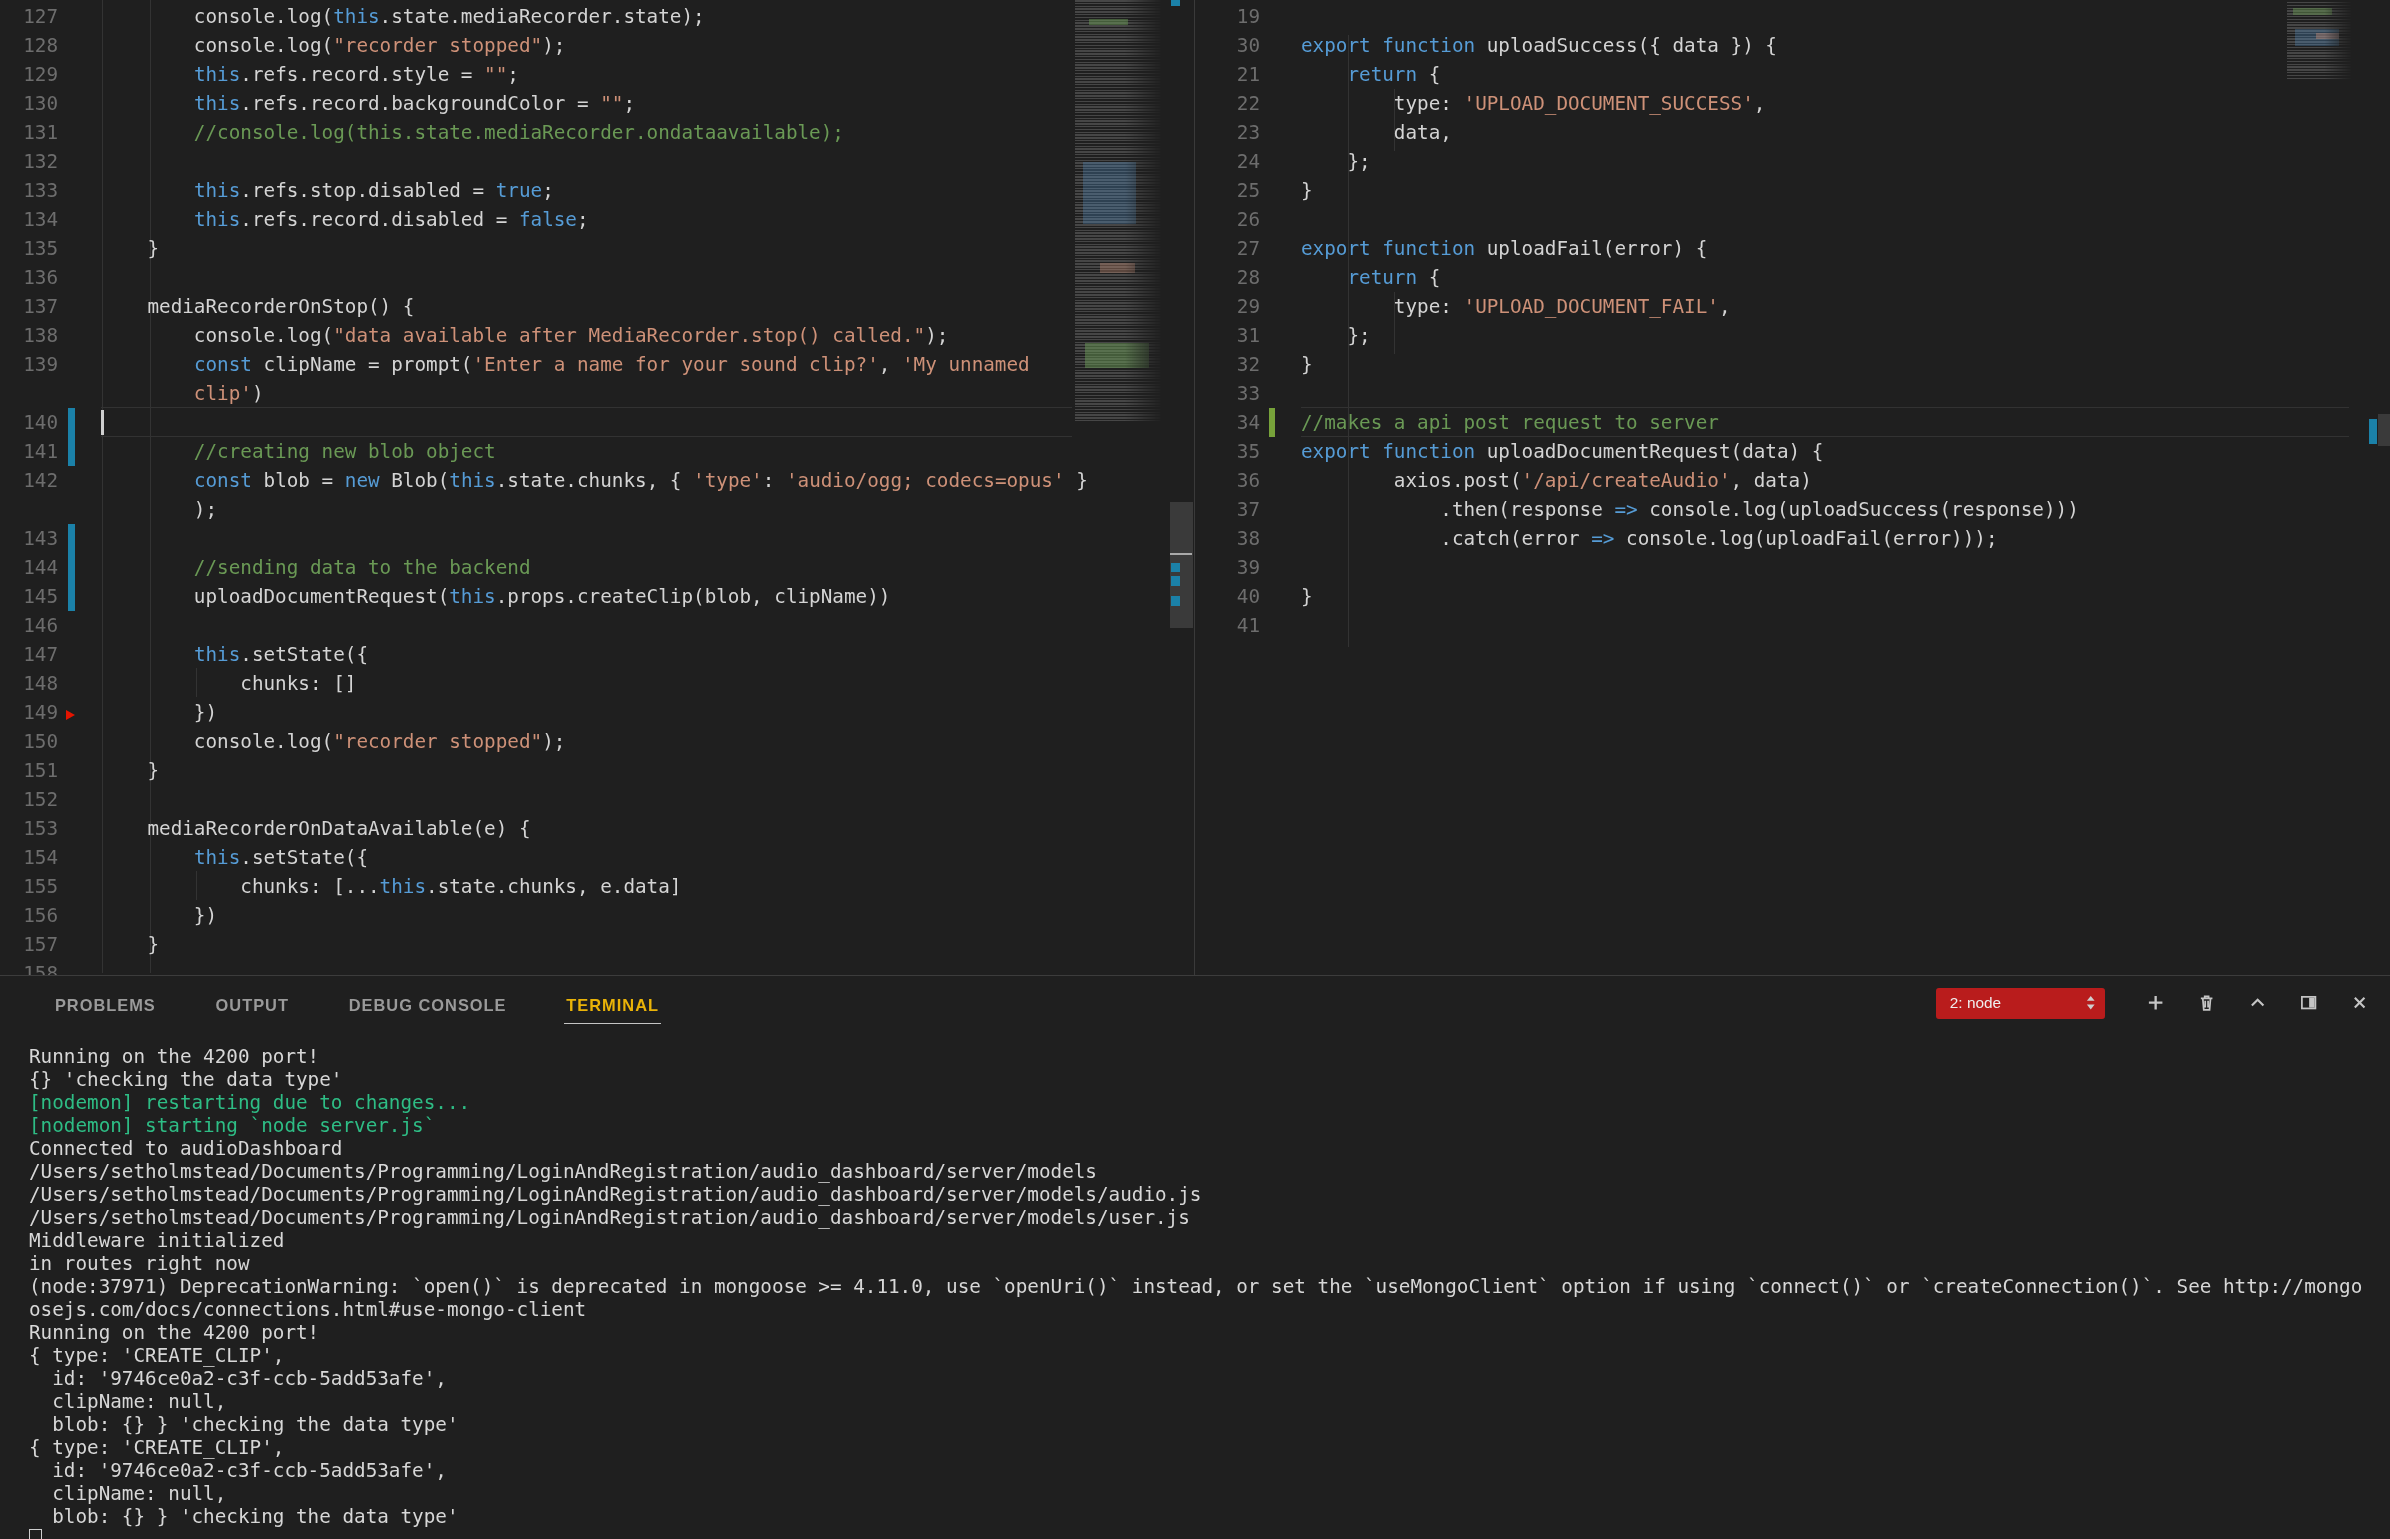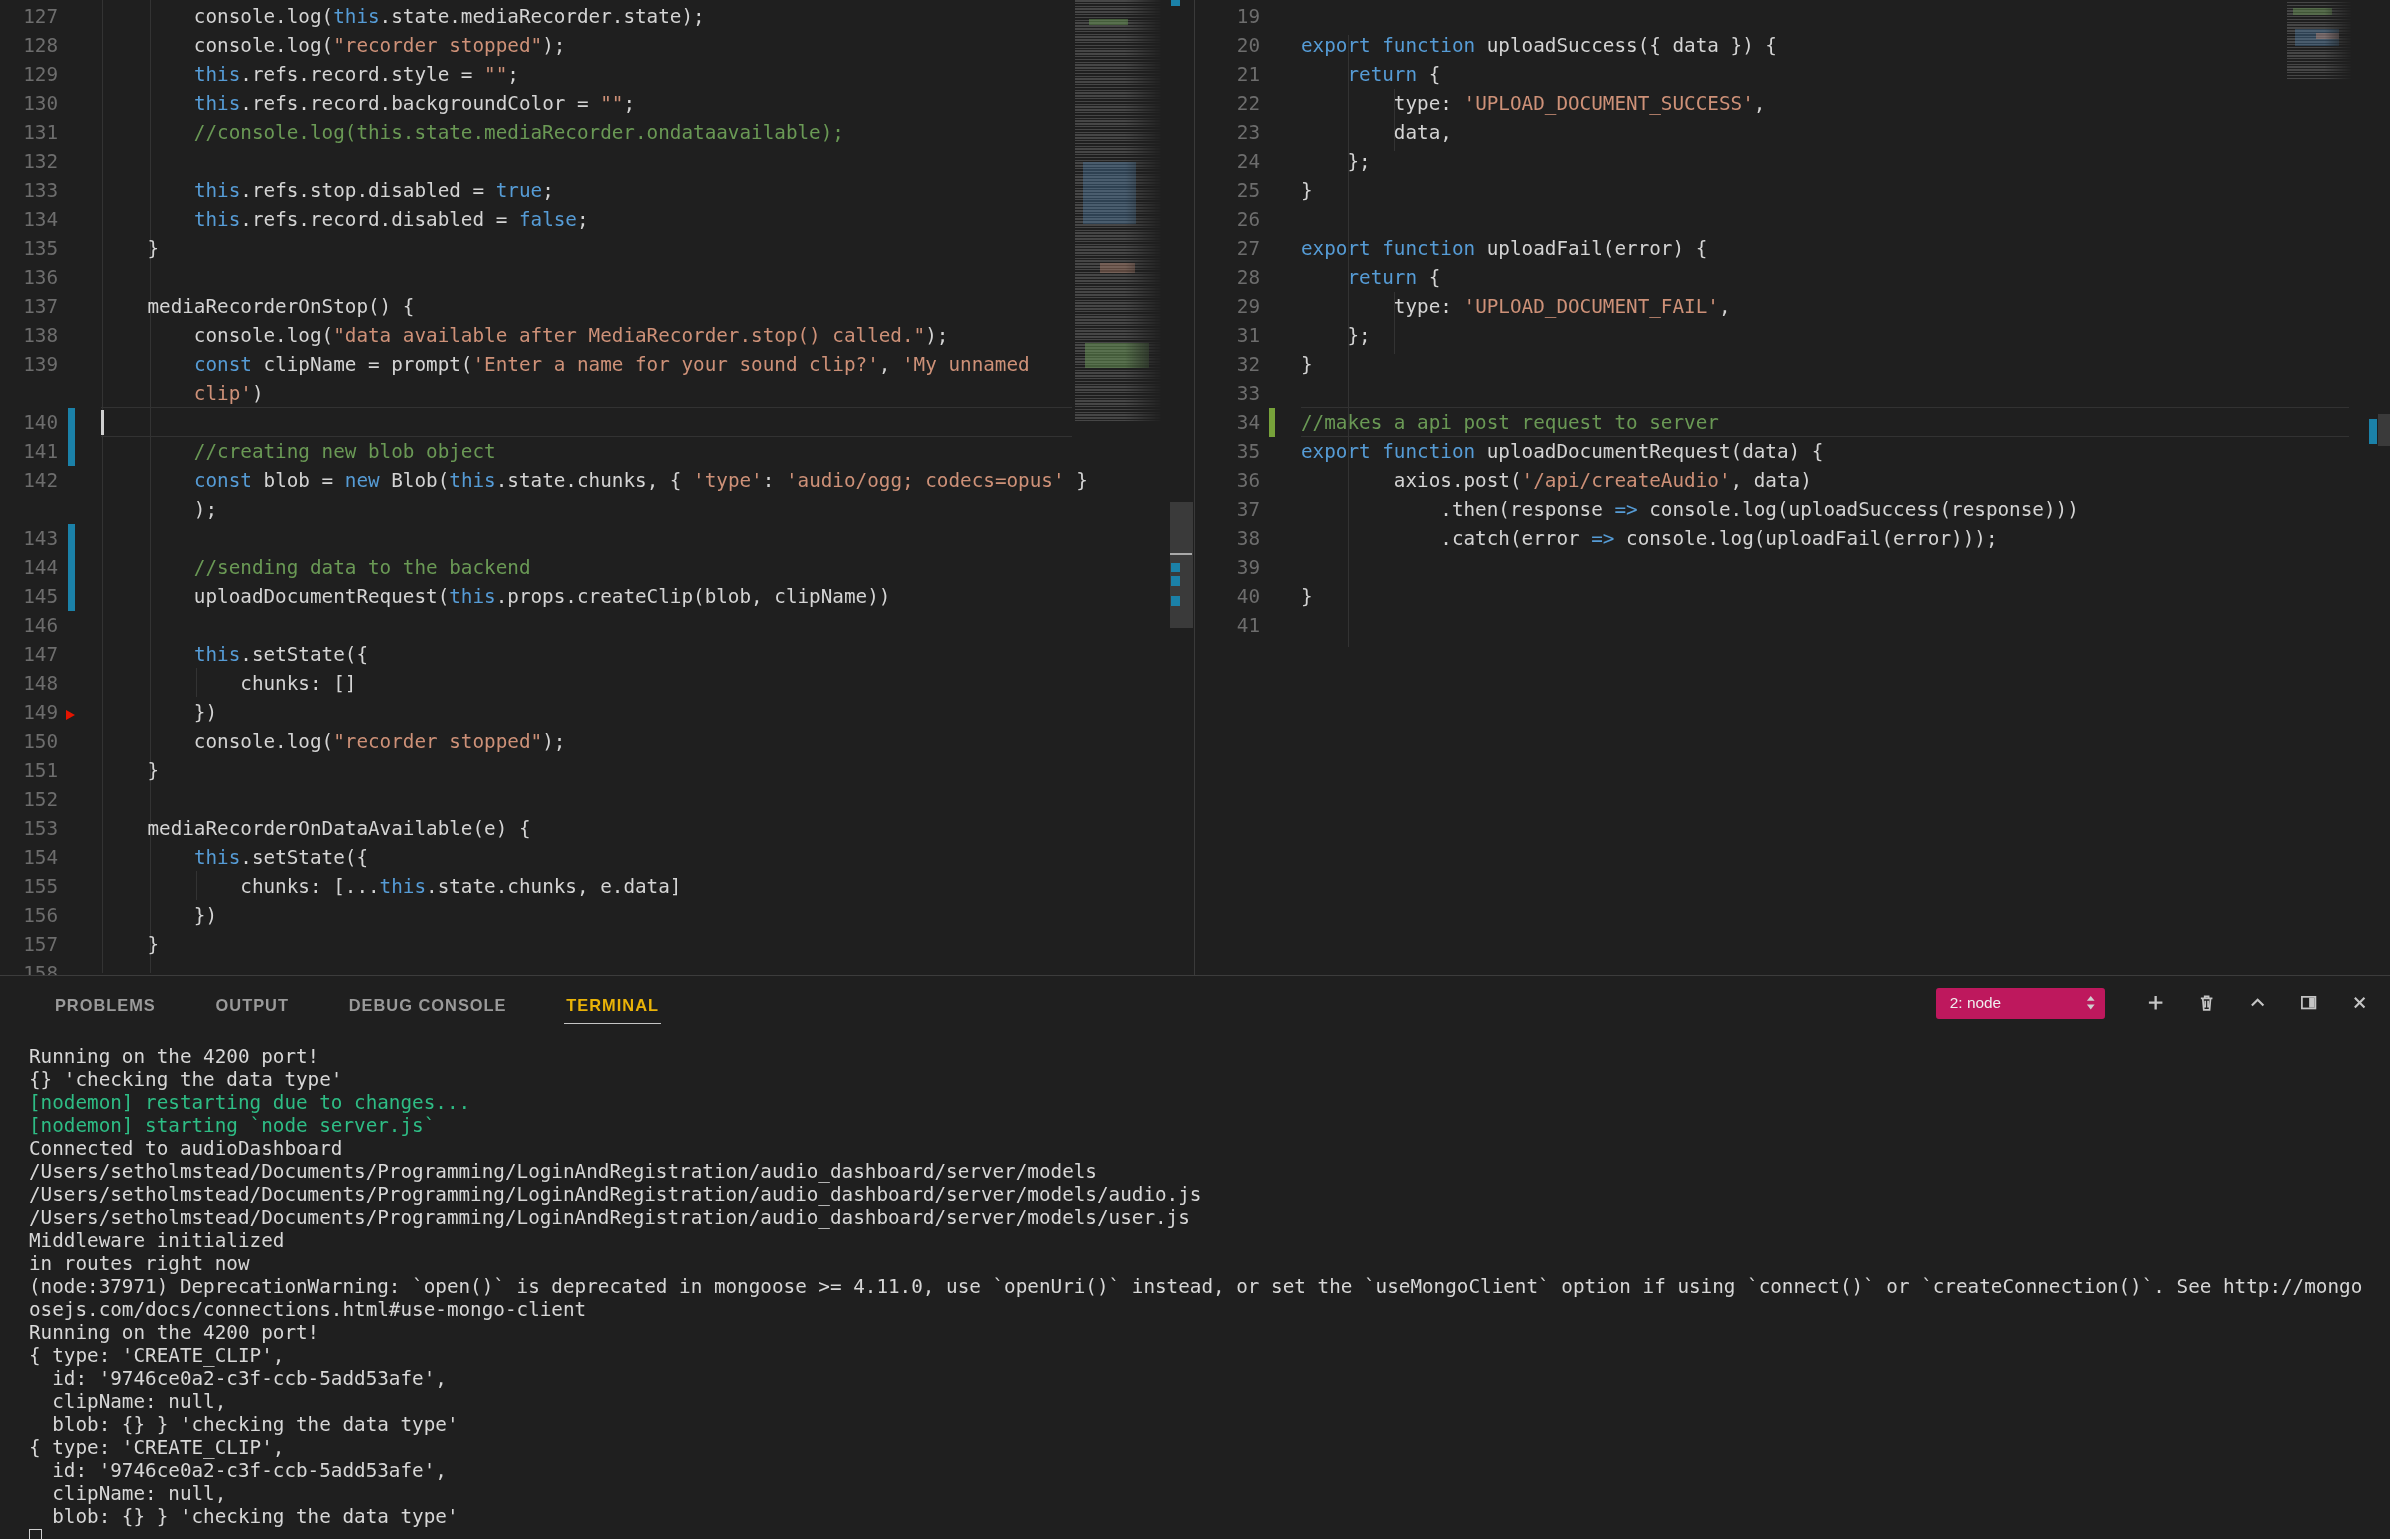--- a/index.html
+++ b/index.html
@@ -42,21 +42,21 @@
   .slider{position:absolute;background:rgba(121,121,121,.3);}
   .rmark{position:absolute;}
   
   #panel{position:absolute;left:0;top:975px;width:2391px;height:564px;background:var(--bg);
          border-top:1px solid #3c3c3c;}
   #panel-header{position:relative;height:54px;display:flex;align-items:center;}
   #panel-tabs{display:flex;padding-left:53px;gap:56px;height:100%;align-items:center;}
   .ptab{font-size:16.4px;letter-spacing:1px;color:#9a9a9a;padding:13.5px 1.9px 7.7px 1.9px;border-bottom:1.9px solid transparent;cursor:pointer;font-weight:bold;}
   .ptab.active{color:#eab308;border-bottom-color:#c5c5c5;}
   #panel-actions{position:absolute;right:21px;top:0;height:54px;display:flex;align-items:center;gap:30px;}
-  #shell-select{width:169px;height:31px;background:#be185d;border-radius:2.9px;display:flex;align-items:center;
+  #shell-select{width:169px;height:31px;background:#b91c1c;border-radius:2.9px;display:flex;align-items:center;
          color:#efefef;font-size:15.4px;padding-left:13.5px;box-sizing:border-box;margin-right:9.7px;}
   #shell-select .arrows{margin-left:auto;margin-right:7.7px;display:flex;}
   .pa-btn{width:21px;height:21px;display:flex;align-items:center;justify-content:center;cursor:pointer;}
   .pa-btn svg{stroke:#c5c5c5;fill:none;stroke-width:1.8;}
   
   #terminal{position:absolute;left:0;right:0;top:54px;bottom:0;overflow:hidden;padding:15.4px 0 0 29px;}
   .tline{font:19.3px/23px "DejaVu Sans Mono",monospace;color:var(--tfg);white-space:pre;}
   .tline.green{color:var(--tgreen);}
   .term-caret{display:inline-block;width:10.6px;height:19.3px;border:1.9px solid #cfcfcf;vertical-align:top;margin-top:1px;}
 </style>
@@ -122,21 +122,21 @@
         <div class="rmark" style="left:1.9px;top:596px;width:8.7px;height:9.7px;background:#1b81a8;"></div>
       </div>
     </div>
 
     <div class="pane" id="pane-right">
       <div class="guide" style="left:153px;top:35px;height:612px;"></div>
       <div class="guide" style="left:199px;top:89px;height:62px;"></div>
       <div class="guide" style="left:199px;top:292px;height:62px;"></div>
       <div class="rows" id="rows-right">
           <div class="crow"><span class="ln">19</span><span class="code"></span></div>
-          <div class="crow"><span class="ln">20</span><span class="code"><span class="t-k">export</span><span class="t-w"> </span><span class="t-k">function</span><span class="t-w"> uploadSuccess({ data }) {</span></span></div>
+          <div class="crow"><span class="ln">30</span><span class="code"><span class="t-k">export</span><span class="t-w"> </span><span class="t-k">function</span><span class="t-w"> uploadSuccess({ data }) {</span></span></div>
           <div class="crow"><span class="ln">21</span><span class="code"><span class="t-w">    </span><span class="t-k">return</span><span class="t-w"> {</span></span></div>
           <div class="crow"><span class="ln">22</span><span class="code"><span class="t-w">        type: </span><span class="t-s">'UPLOAD_DOCUMENT_SUCCESS'</span><span class="t-w">,</span></span></div>
           <div class="crow"><span class="ln">23</span><span class="code"><span class="t-w">        data,</span></span></div>
           <div class="crow"><span class="ln">24</span><span class="code"><span class="t-w">    };</span></span></div>
           <div class="crow"><span class="ln">25</span><span class="code"><span class="t-w">}</span></span></div>
           <div class="crow"><span class="ln">26</span><span class="code"></span></div>
           <div class="crow"><span class="ln">27</span><span class="code"><span class="t-k">export</span><span class="t-w"> </span><span class="t-k">function</span><span class="t-w"> uploadFail(error) {</span></span></div>
           <div class="crow"><span class="ln">28</span><span class="code"><span class="t-w">    </span><span class="t-k">return</span><span class="t-w"> {</span></span></div>
           <div class="crow"><span class="ln">29</span><span class="code"><span class="t-w">        type: </span><span class="t-s">'UPLOAD_DOCUMENT_FAIL'</span><span class="t-w">,</span></span></div>
           <div class="crow"><span class="ln">31</span><span class="code"><span class="t-w">    };</span></span></div>

